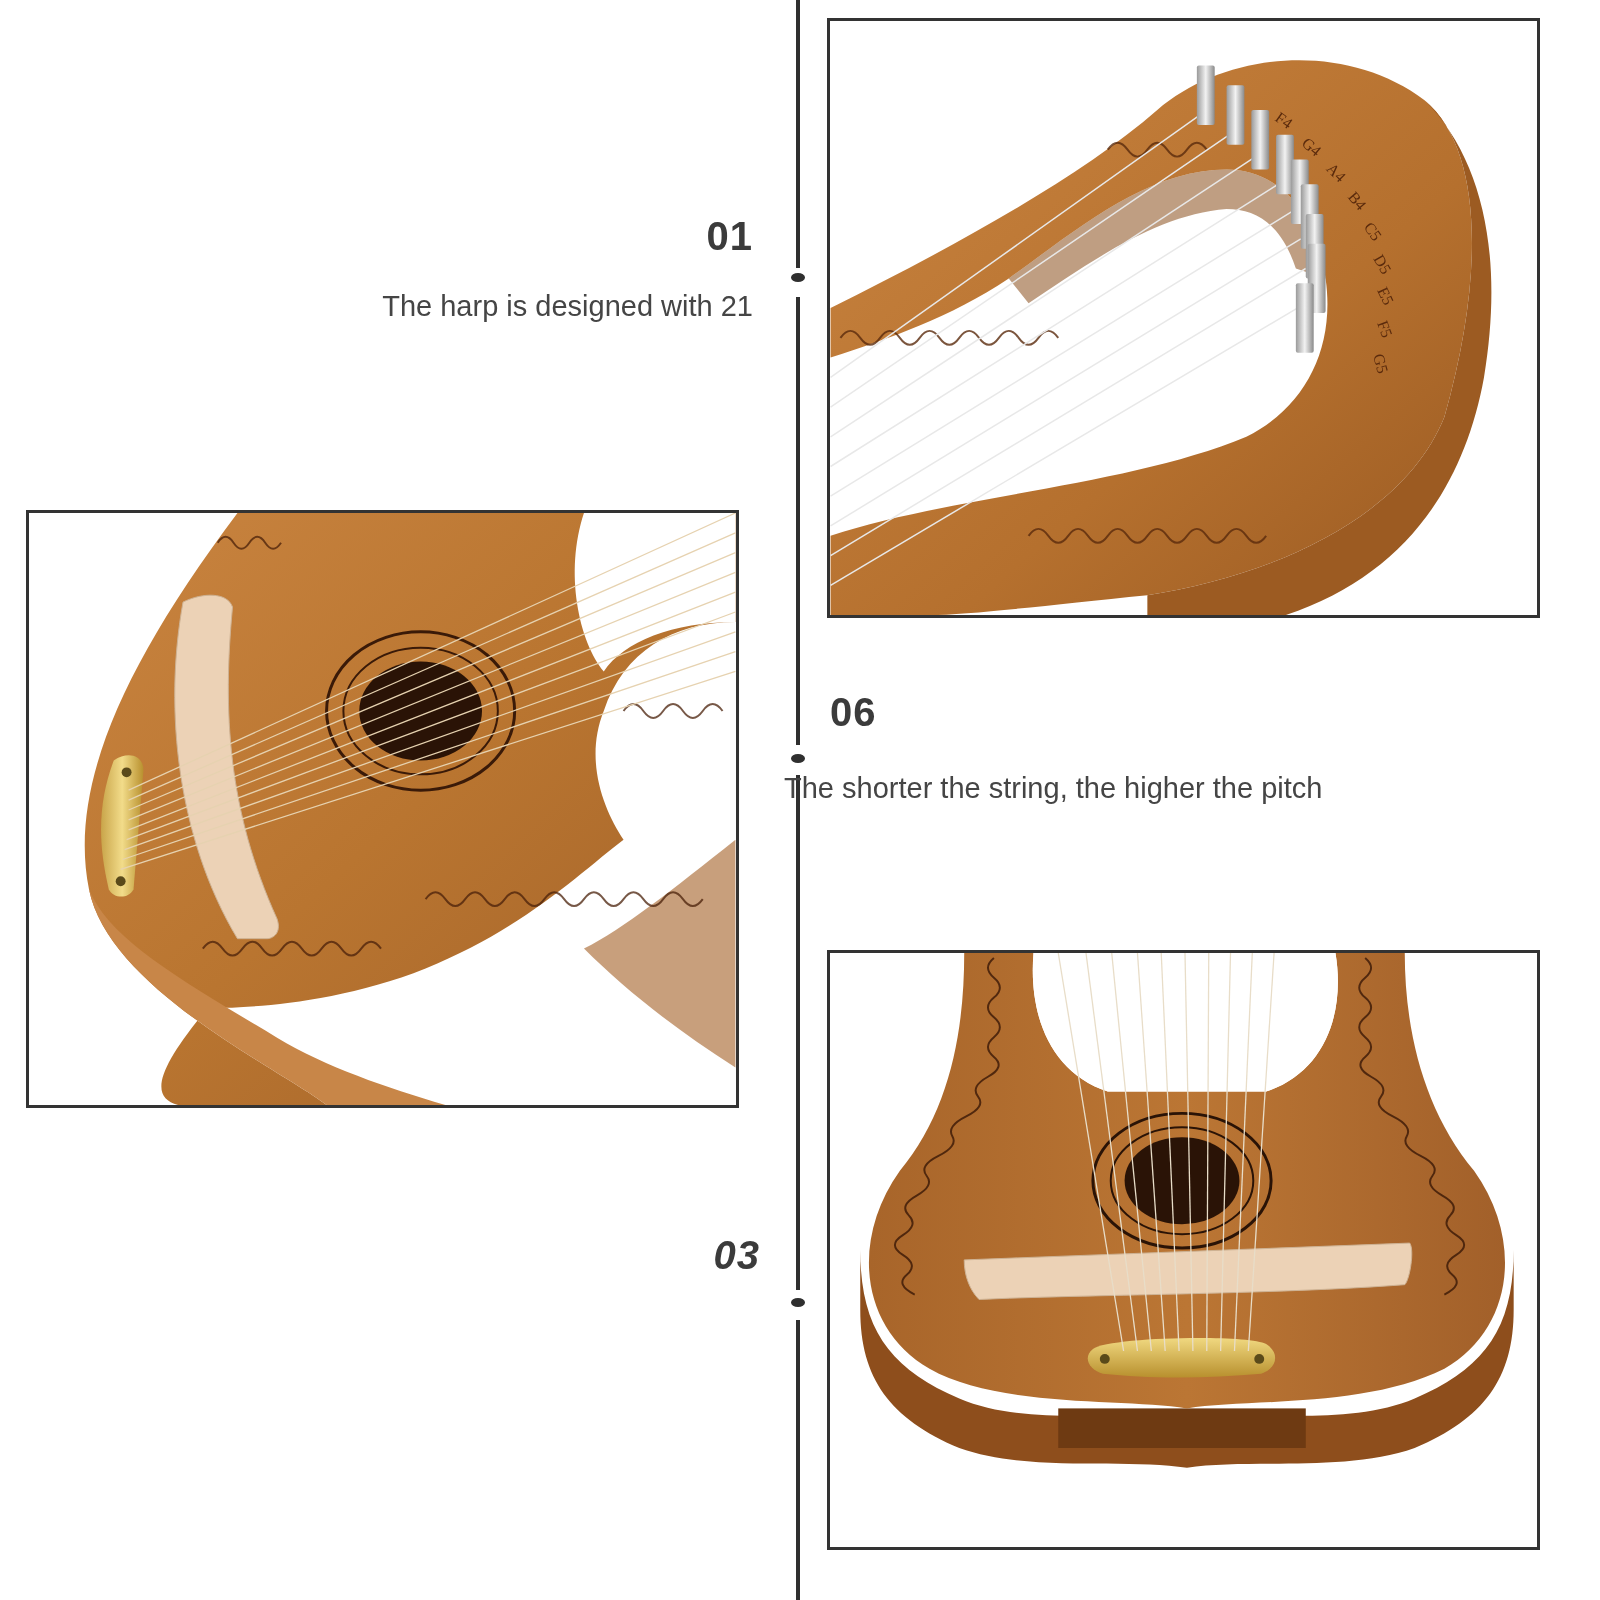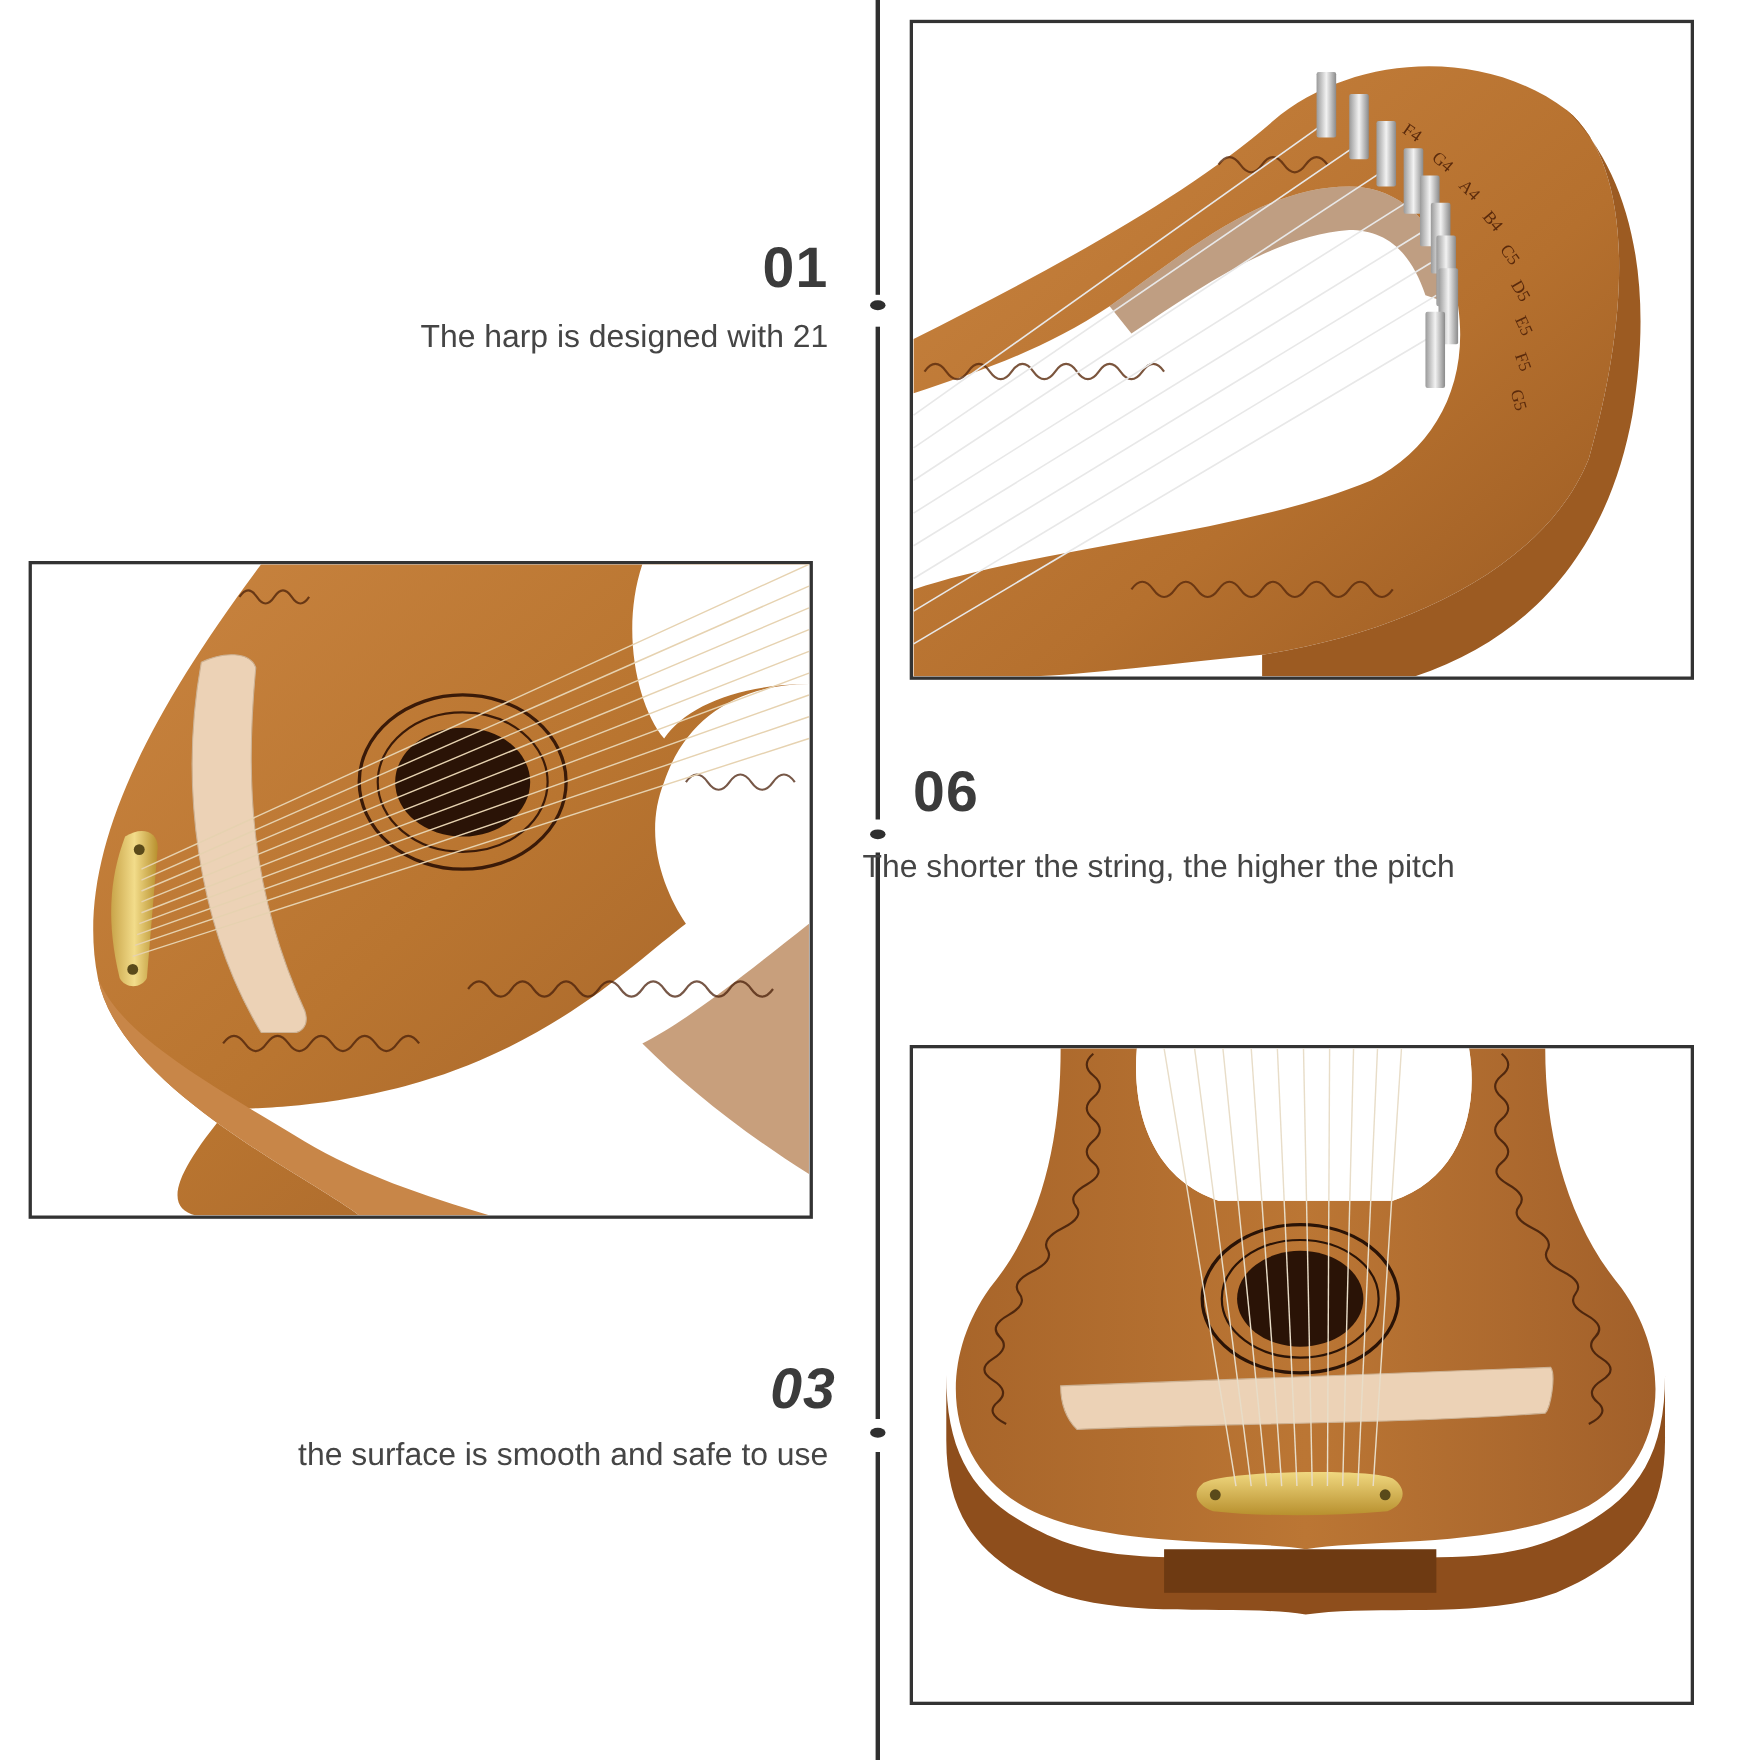--- a/index.html
+++ b/index.html
@@ -1,19 +1,19 @@
 <!DOCTYPE html>
 <html><head>
 <meta charset="utf-8">
 <style>
   html, body { margin:0; padding:0; background:#ffffff; }
   body { width:1600px; height:1600px; position:relative; overflow:hidden; font-family:"Liberation Sans", "DejaVu Sans", sans-serif; color:#3a3a3a; }
   .timeline-line { position:absolute; left:796px; width:4px; background:#2f2f2f; }
   .timeline-dot { position:absolute; left:791px; width:14px; height:9px; border-radius:50%; background:#2f2f2f; }
-  .feature-number { position:absolute; font-weight:bold; font-size:52px; color:#3b3b3b; letter-spacing:1px; }
+  .feature-number { position:absolute; font-weight:bold; font-size:40px; color:#3b3b3b; letter-spacing:1px; }
   .feature-text { position:absolute; font-size:29px; line-height:46px; color:#454545; }
   .right { text-align:right; }
   .photo-frame { position:absolute; border:3px solid #333; background:#fff; overflow:hidden; box-sizing:border-box; }
   .photo-frame svg { display:block; width:100%; height:100%; }
 </style>
 </head>
 <body>
 
 <div class="timeline-line" style="top:0; height:268px;"></div>
 <div class="timeline-dot" style="top:273px;"></div>
@@ -28,21 +28,20 @@
   <div>The harp is designed with 21</div>
 </div>
 
 <div class="feature-number" style="left:830px; top:690px;">06</div>
 <div class="feature-text" style="left:784px; top:765px; width:720px;">
   <div>The shorter the string, the higher the pitch</div>
 </div>
 
 <div class="feature-number right" style="left:600px; width:160px; top:1233px;font-style:italic;">03</div>
 <div class="feature-text right" style="left:150px; width:603px; top:1300px;">
-  <div>the surface is smooth and safe to use</div>
 </div>
 
 <div class="photo-frame" style="left:827px; top:18px; width:713px; height:600px;">
   <svg viewBox="0 0 713 600">
     <defs>
       <linearGradient id="w1" x1="0" y1="0" x2="1" y2="1">
         <stop offset="0" stop-color="#c98440"></stop>
         <stop offset="0.6" stop-color="#b5702e"></stop>
         <stop offset="1" stop-color="#9a5a22"></stop>
       </linearGradient>

